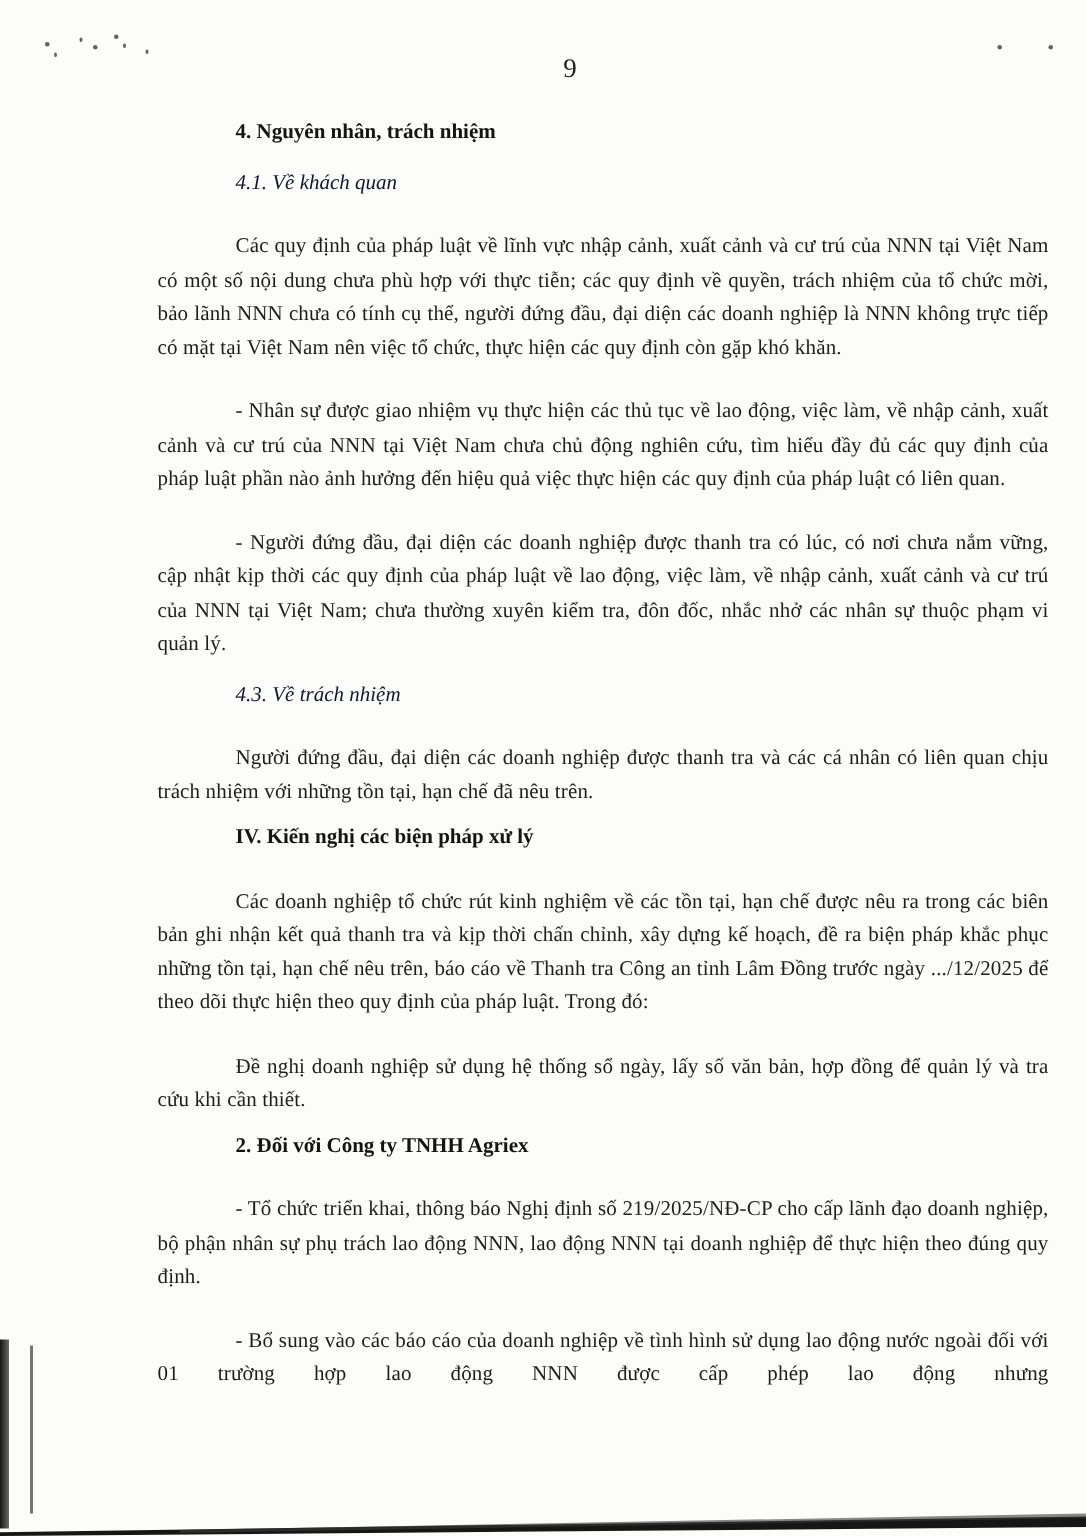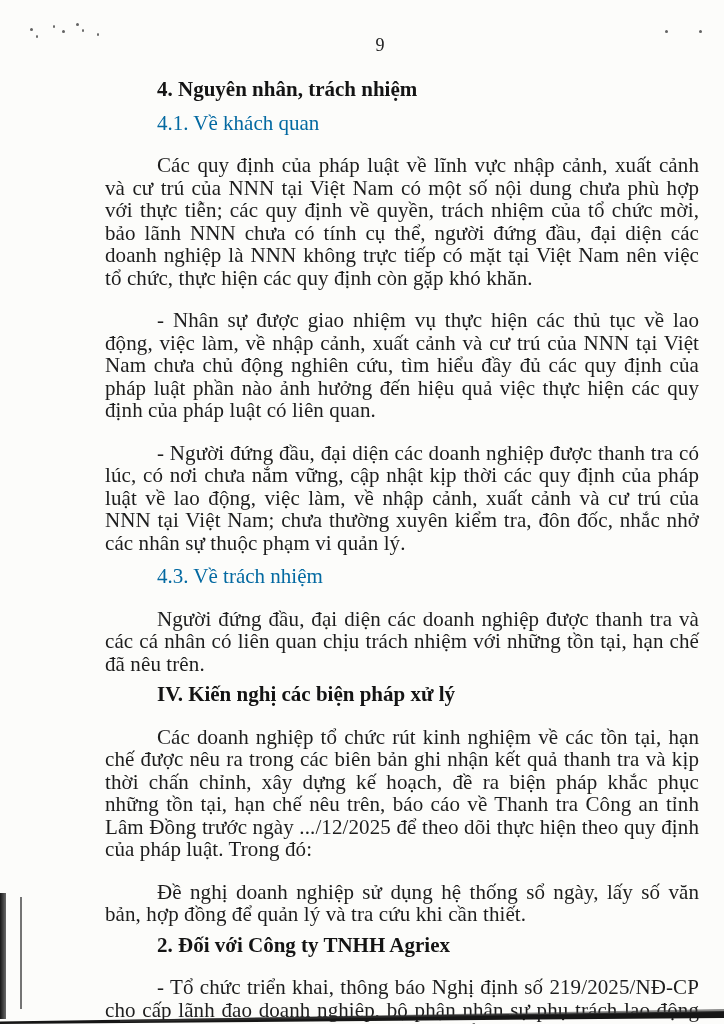--- a/index.html
+++ b/index.html
@@ -19,39 +19,40 @@
   }
   .pageno{
     text-align:center;
     transform:translateX(-22px);
     font-size:18px;
     line-height:22px;
     margin:0 0 22px 0;
     color:#222;
   }
   .block{
-    font-size:21px;
+    font-size:14px;
     line-height:22.5px;
     margin:0 0 8px 0;
   }
   .para{
     text-align:justify;
     text-indent:52px;
     letter-spacing:.1px;
     margin-top:20px;
   }
   .justify-last{ text-align-last:justify; }
   .h-bold{
     font-weight:700;
     margin-left:52px;
     color:#141414;
   }
   .h-italic{
+    font-style:italic;
     margin-left:52px;
-    color:#0369a1;
+    color:#0f172a;
     margin-top:11px;
   }
   
   .speck{
     position:absolute;width:3px;height:3px;border-radius:50%;
     background:#3c3c3c;opacity:.8;
   }
   .edge-band{
     position:absolute;left:0;top:893px;width:6px;height:126px;
     background:linear-gradient(to right,#161616,#6a6a6a);
@@ -77,20 +78,21 @@
     <div class="block para">Các quy định của pháp luật về lĩnh vực nhập cảnh, xuất cảnh và cư trú của NNN tại Việt Nam có một số nội dung chưa phù hợp với thực tiễn; các quy định về quyền, trách nhiệm của tổ chức mời, bảo lãnh NNN chưa có tính cụ thể, người đứng đầu, đại diện các doanh nghiệp là NNN không trực tiếp có mặt tại Việt Nam nên việc tổ chức, thực hiện các quy định còn gặp khó khăn.</div>
     <div class="block para">- Nhân sự được giao nhiệm vụ thực hiện các thủ tục về lao động, việc làm, về nhập cảnh, xuất cảnh và cư trú của NNN tại Việt Nam chưa chủ động nghiên cứu, tìm hiểu đầy đủ các quy định của pháp luật phần nào ảnh hưởng đến hiệu quả việc thực hiện các quy định của pháp luật có liên quan.</div>
     <div class="block para">- Người đứng đầu, đại diện các doanh nghiệp được thanh tra có lúc, có nơi chưa nắm vững, cập nhật kịp thời các quy định của pháp luật về lao động, việc làm, về nhập cảnh, xuất cảnh và cư trú của NNN tại Việt Nam; chưa thường xuyên kiểm tra, đôn đốc, nhắc nhở các nhân sự thuộc phạm vi quản lý.</div>
     <div class="block h-italic">4.3. Về trách nhiệm</div>
     <div class="block para">Người đứng đầu, đại diện các doanh nghiệp được thanh tra và các cá nhân có liên quan chịu trách nhiệm với những tồn tại, hạn chế đã nêu trên.</div>
     <div class="block h-bold">IV. Kiến nghị các biện pháp xử lý</div>
     <div class="block para">Các doanh nghiệp tổ chức rút kinh nghiệm về các tồn tại, hạn chế được nêu ra trong các biên bản ghi nhận kết quả thanh tra và kịp thời chấn chỉnh, xây dựng kế hoạch, đề ra biện pháp khắc phục những tồn tại, hạn chế nêu trên, báo cáo về Thanh tra Công an tỉnh Lâm Đồng trước ngày .../12/2025 để theo dõi thực hiện theo quy định của pháp luật. Trong đó:</div>
     <div class="block para">Đề nghị doanh nghiệp sử dụng hệ thống sổ ngày, lấy số văn bản, hợp đồng để quản lý và tra cứu khi cần thiết.</div>
     <div class="block h-bold">2. Đối với Công ty TNHH Agriex</div>
     <div class="block para">- Tổ chức triển khai, thông báo Nghị định số 219/2025/NĐ-CP cho cấp lãnh đạo doanh nghiệp, bộ phận nhân sự phụ trách lao động NNN, lao động NNN tại doanh nghiệp để thực hiện theo đúng quy định.</div>
+    <div class="block para justify-last">- Bổ sung vào các báo cáo của doanh nghiệp về tình hình sử dụng lao động nước ngoài đối với 01 trường hợp lao động NNN được cấp phép lao động nhưng</div>
   </div>
 
   <div class="speck" style="left:30px;top:28px"></div>
   <div class="speck" style="left:36px;top:35px;width:2px"></div>
   <div class="speck" style="left:53px;top:25px;width:2px"></div>
   <div class="speck" style="left:62px;top:30px"></div>
   <div class="speck" style="left:76px;top:23px"></div>
   <div class="speck" style="left:82px;top:29px;width:2px"></div>
   <div class="speck" style="left:97px;top:33px;width:2px"></div>
 

